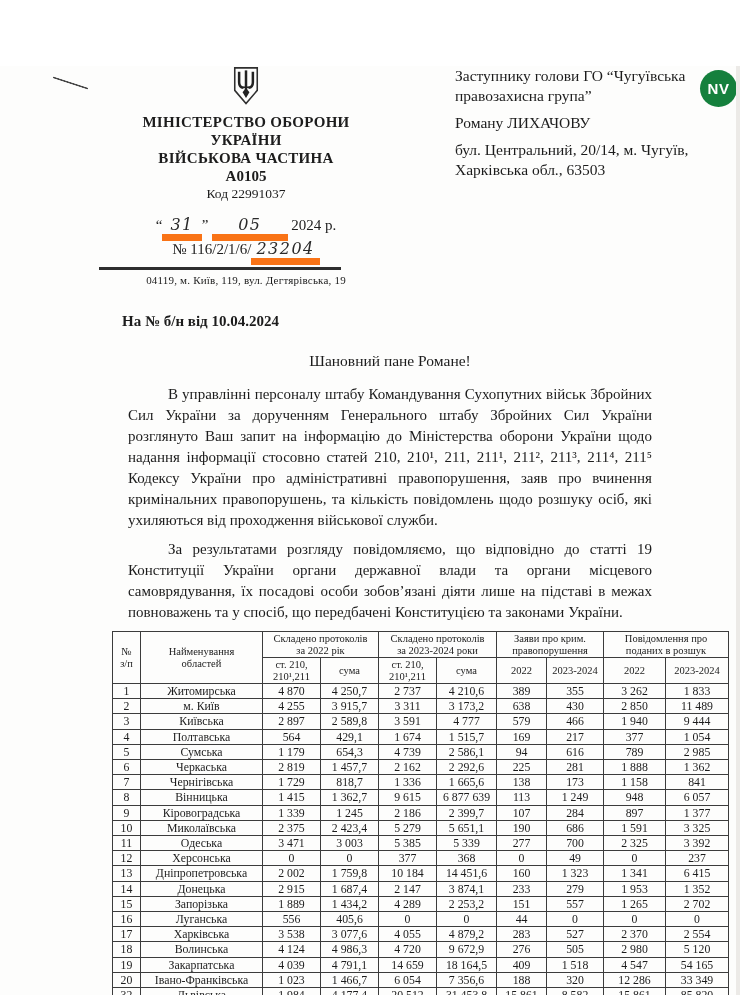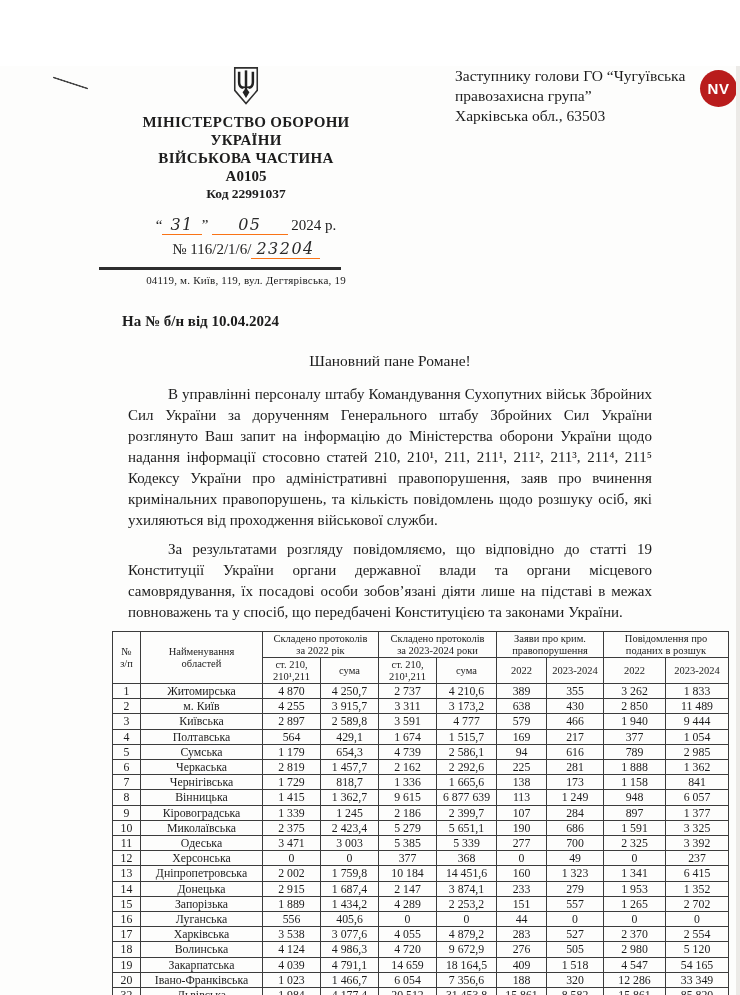--- a/index.html
+++ b/index.html
@@ -3,32 +3,32 @@
 <meta charset="utf-8">
 <style>
   html,body{margin:0;padding:0;}
   body{background:#ffffff;width:740px;height:995px;overflow:hidden;
        font-family:"Liberation Serif", serif;color:#1c1c1c;}
   .page{position:relative;width:740px;height:995px;background:#fdfdfc;}
   .edge-strip{position:absolute;top:0;right:0;width:4px;height:100%;background:#eceae7;}
   .pen-mark{position:absolute;top:16px;left:52px;width:37px;height:0;
             border-top:2.5px solid #474747;border-radius:2px;transform:rotate(18deg);}
   .nv-badge{position:absolute;top:4px;right:3px;width:37px;height:37px;border-radius:50%;
-            background:#b91c1c;color:#fff;display:flex;align-items:center;justify-content:center;
+            background:#15803d;color:#fff;display:flex;align-items:center;justify-content:center;
             font-family:"Liberation Sans", sans-serif;font-weight:bold;font-size:15px;letter-spacing:.5px;}
   .letter-head{display:flex;margin:66px 0 0 95px;}
   .sender{width:302px;text-align:center;}
   .trident-wrap{height:40px;margin-bottom:7px;}
   .org{font-weight:bold;font-size:15px;line-height:18px;letter-spacing:.3px;}
   .unit{font-weight:bold;font-size:15px;line-height:18px;}
-  .code{font-size:13.5px;line-height:16px;margin-top:1px;font-weight:bold;}
+  .code{font-size:13.5px;line-height:16px;margin-top:1px;}
   .date-line{margin-top:13px;font-size:15px;}
   .num-line{margin-top:5px;font-size:15px;}
   .hand{font-family:"DejaVu Serif", serif;font-style:italic;font-size:16px;color:#2a2a2a;letter-spacing:1.5px;}
-  .u{border-bottom:1px solid #f97316;}
+  .u{border-bottom:7px solid #f97316;}
   .pad-day{padding:0 8px;}
   .pad-month{padding:0 26px;}
   .pad-num{padding:0 5px;}
   .head-rule{border:none;border-top:3px solid #2e2e2e;width:242px;margin:9px auto 0 4px;}
   .sender-address{font-size:11px;line-height:14px;margin-top:3px;letter-spacing:.2px;}
   .recipient{width:275px;margin-left:58px;font-size:15.5px;line-height:20px;text-align:left;}
   .recipient p{margin:0;}
   .recipient .gap{margin-top:7px;}
   .reference{margin:26px 0 0 122px;font-size:15px;font-weight:bold;}
   .salutation{width:540px;margin:22px 0 0 120px;text-align:center;font-size:15.5px;}
@@ -75,20 +75,22 @@
       <div class="num-line">
         <span>№ 116/2/1/6/</span><span class="hand u pad-num">23204</span>
       </div>
       <hr class="head-rule">
       <div class="sender-address">04119, м. Київ, 119, вул. Дегтярівська, 19</div>
     </div>
 
     <div class="recipient">
       <p>Заступнику голови ГО “Чугуївська</p>
       <p>правозахисна група”</p>
+      <p class="gap">Роману ЛИХАЧОВУ</p>
+      <p class="gap">бул. Центральний, 20/14, м. Чугуїв,</p>
       <p>Харківська обл., 63503</p>
     </div>
   </div>
 
   <div class="reference">На № б/н від 10.04.2024</div>
 
   <div class="salutation">Шановний пане Романе!</div>
 
   <div class="bodytext">
     <p>В управлінні персоналу штабу Командування Сухопутних військ Збройних Сил України за дорученням Генерального штабу Збройних Сил України розглянуто Ваш запит на інформацію до Міністерства оборони України щодо надання інформації стосовно статей 210, 210¹, 211, 211¹, 211², 211³, 211⁴, 211⁵ Кодексу України про адміністративні правопорушення, заяв про вчинення кримінальних правопорушень, та кількість повідомлень щодо розшуку осіб, які ухиляються від проходження військової служби.</p>

